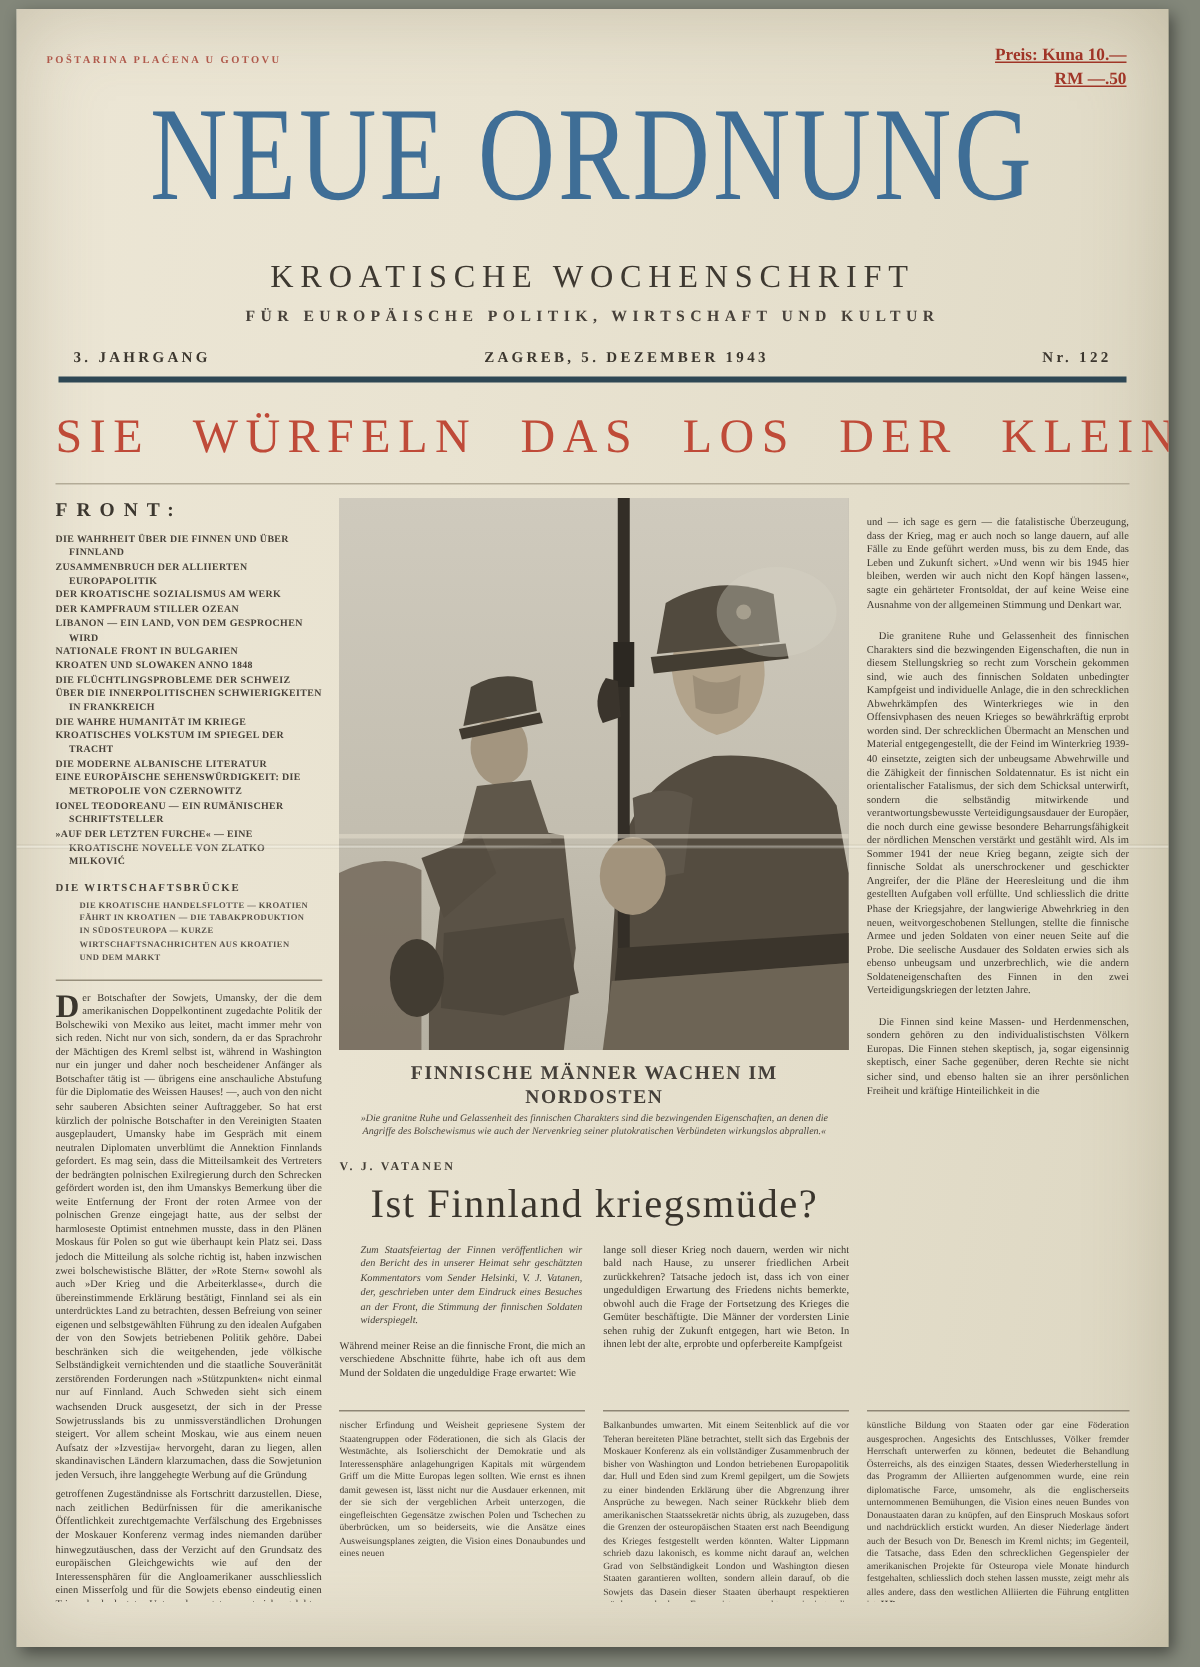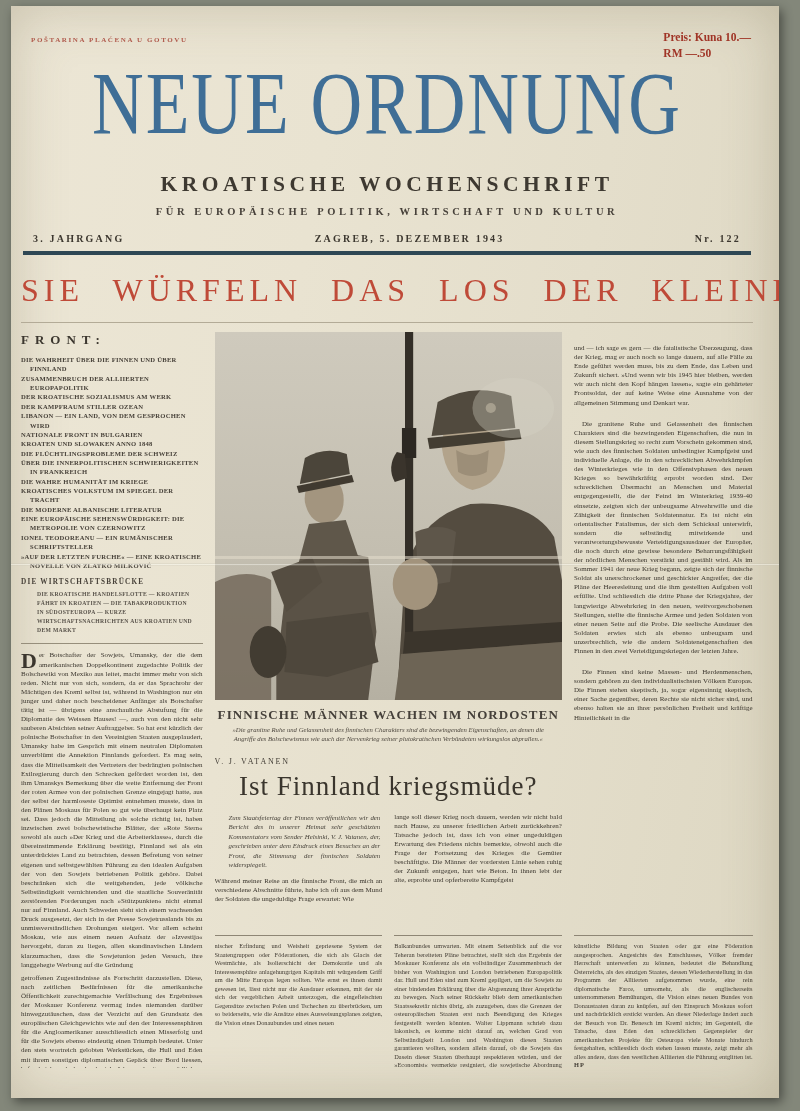--- a/index.html
+++ b/index.html
@@ -9,51 +9,51 @@
     background:#83877a;
     position:relative;
     font-family:"Liberation Serif","DejaVu Serif",serif;
     overflow:hidden;
   }
   .paper{
     position:absolute;left:11px;top:6px;right:21px;bottom:13px;
     background:linear-gradient(100deg,#ece6d5 0%,#e9e3d1 35%,#e4decb 65%,#ddd7c2 100%);
     box-shadow:inset 0 0 55px rgba(110,100,70,.28), 3px 4px 10px rgba(0,0,0,.45);
     box-sizing:border-box;
-    padding:20px 26px 14px 10px;
+    padding:20px 26px 14px 26px;
     overflow:hidden;
   }
   .fold-line{
     position:absolute;left:0;right:0;top:557px;height:3px;
     background:linear-gradient(rgba(100,90,65,.14),rgba(255,255,248,.4),rgba(100,90,65,.12));
     pointer-events:none;
   }
   
   .stamp{
     position:absolute;left:20px;top:30px;
     color:#b05a4c;font-size:7px;letter-spacing:1.6px;font-weight:bold;
   }
   .price{
     position:absolute;right:28px;top:24px;
-    color:#a03527;font-size:11.5px;font-weight:bold;line-height:1.35;
+    color:#a03527;font-size:11.5px;font-weight:bold;text-align:right;line-height:1.35;text-decoration:underline;
   }
   .masthead{text-align:center;margin-top:26px;}
   .masthead-title{
     display:inline-block;
     font-size:73px;
     color:#3f6e96;
     letter-spacing:2px;
     transform:scale(.98,1.22);
     transform-origin:center top;
     font-weight:500;
     white-space:nowrap;
   }
   .masthead-sub{
     text-align:center;margin-top:36px;
-    font-size:21.5px;font-weight:bold;letter-spacing:4.5px;color:#3e3931;white-space:nowrap;
+    font-size:21.5px;font-weight:normal;letter-spacing:4.5px;color:#3e3931;white-space:nowrap;
   }
   .masthead-tagline{
     text-align:center;margin-top:9px;
     font-size:10.5px;font-weight:bold;letter-spacing:3.6px;color:#47413a;white-space:nowrap;
   }
   .dateline{
     display:flex;justify-content:space-between;align-items:baseline;
     margin:16px 12px 0 12px;
     font-size:10px;font-weight:bold;letter-spacing:2.2px;color:#3c372f;
     padding-bottom:7px;
@@ -102,21 +102,21 @@
   }
   
   .photo{width:100%;height:368px;display:block;background:#c6c1b4;}
   .caption-title{
     text-align:center;font-size:13px;font-weight:bold;letter-spacing:1.1px;color:#45403a;margin-top:7px;
   }
   .caption-text{
     text-align:center;font-style:italic;font-size:6.7px;line-height:1.38;color:#4c463e;
     margin:2px 14px 0 14px;
   }
-  .byline{font-size:8px;letter-spacing:1.8px;color:#433e36;margin-top:13px;font-weight:normal;}
+  .byline{font-size:8px;letter-spacing:1.8px;color:#433e36;margin-top:13px;font-weight:bold;}
   .art-headline{
     text-align:center;font-size:27px;color:#3a352d;margin-top:5px;letter-spacing:1px;
   }
   .art-cols{
     display:grid;grid-template-columns:1fr 1fr;column-gap:12px;margin-top:11px;
   }
   .lede{
     font-style:italic;font-size:6.8px;line-height:1.4;color:#47423a;
     margin:0 2px 7px 14px;text-align:justify;
   }

